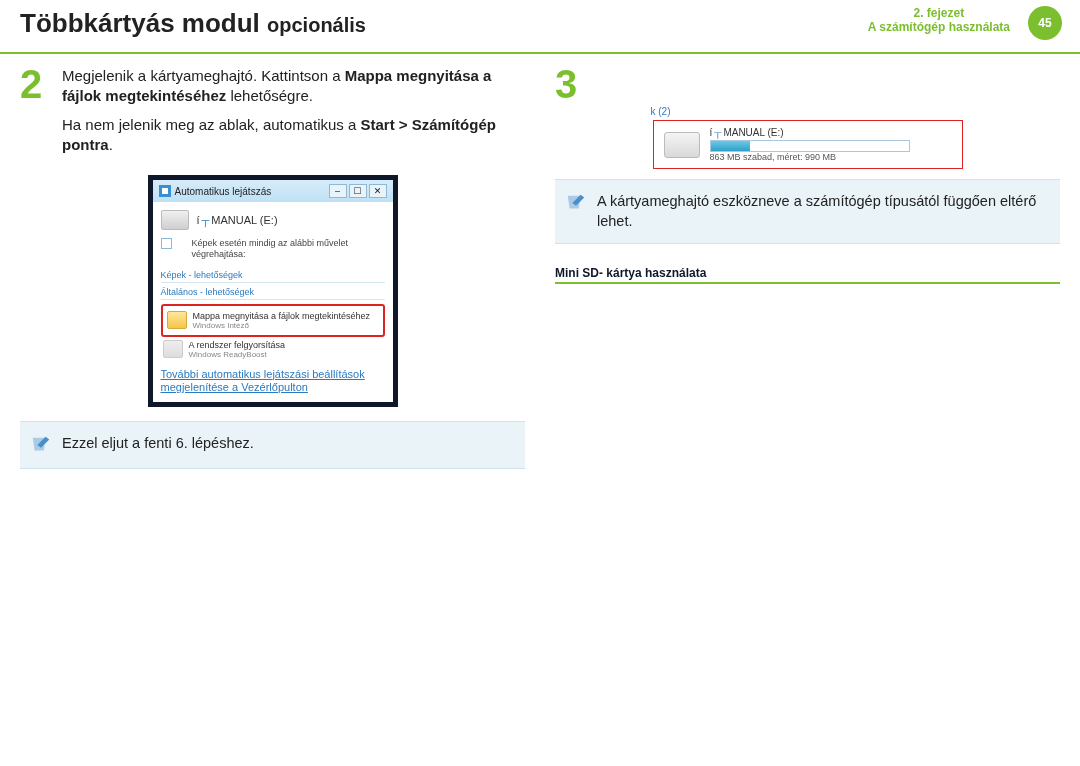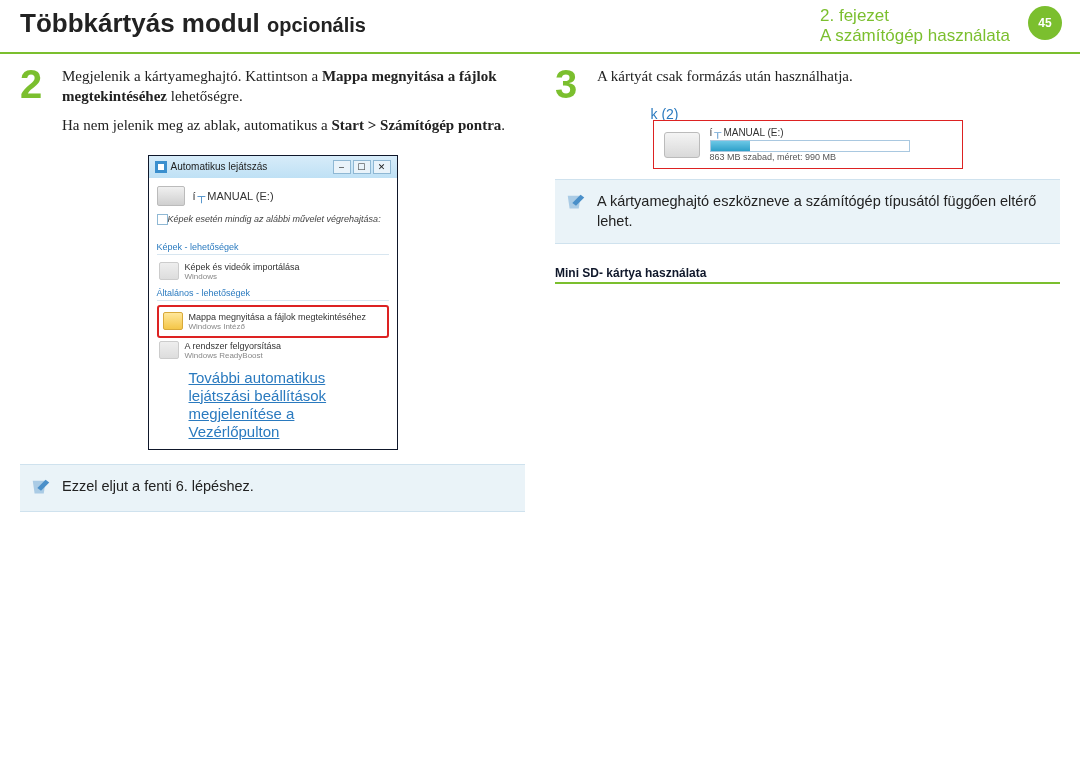--- a/index.html
+++ b/index.html
@@ -24,23 +24,23 @@
   }
   .title-sub {
     font-size: 20px;
     font-weight: 600;
     color: #222;
   }
   .chapter {
     position: absolute;
     right: 70px;
     top: 6px;
-    text-align: left;
-    font-size: 17px;
-    font-weight: 400;
+    text-align: center;
+    font-size: 12px;
+    font-weight: 700;
     color: #7bbf2e;
   }
   .page-badge {
     position: absolute;
     right: 18px;
     top: 6px;
     width: 34px;
     height: 34px;
     border-radius: 50%;
     background: #7bbf2e;
@@ -74,28 +74,28 @@
     font-weight: 700;
     color: #7bbf2e;
     line-height: 0.9;
     min-width: 30px;
   }
   .body-text {
     font-size: 15px;
     line-height: 1.35;
     color: #222;
   }
-  .body-text p { margin-bottom: 8px; font-family: Liberation Serif, serif; }
+  .body-text p { margin-bottom: 8px; }
   .bold { font-weight: 700; }
 
   
   .autoplay {
     width: 250px;
     margin: 12px auto 14px auto;
-    border: 1px solid #0f172a;
+    border: 5px solid #0f172a;
     background: #fff;
     font-size: 10px;
   }
   .ap-title {
     background: linear-gradient(#d7ecf9, #bfe1f5);
     padding: 4px 6px;
     display: flex;
     align-items: center;
     justify-content: space-between;
   }
@@ -112,35 +112,35 @@
   .ap-body { background: #fff; padding: 8px; }
   .drive-row { display: flex; align-items: center; gap: 8px; margin-bottom: 8px; }
   .drive-icon {
     width: 28px; height: 20px;
     background: linear-gradient(#f0f0f0,#cfcfcf);
     border: 1px solid #bbb;
     border-radius: 2px;
   }
   .drive-lbl { font-size: 11px; color: #333; display:flex; gap:2px;}
   .drive-lbl .dash { color:#2a7abf; font-weight:700;}
-  .chk-row { display: flex; gap: 0; font-size: 9px; color: #444; margin-bottom: 17px; line-height: 1.2; font-style: italic;}
+  .chk-row { display: flex; gap: 20px; font-size: 9px; color: #444; margin-bottom: 10px; line-height: 1.2;}
   .chk { width: 11px; height: 11px; border: 1px solid #8fb8d4; flex-shrink:0;}
   .section-lbl { font-size: 9px; color: #2a7abf; margin: 4px 0 2px 0; }
   .hr-lt { border-top: 1px solid #d8e6f0; margin-bottom: 4px; }
   .opt-row { display: flex; gap: 6px; align-items: flex-start; padding: 3px 2px; font-size: 9px; color: #333; }
   .opt-row .sub { display: block; font-size: 8px; color: #888; }
   .opt-icon {
     width: 20px; height: 18px; flex-shrink: 0;
     background: linear-gradient(#eee,#ddd);
     border: 1px solid #ccc;
     border-radius: 2px;
   }
   .folder-ic { background: linear-gradient(#ffe79a,#f4c648); border-color: #d8a93a; }
   .highlight-red { border: 2px solid #d22; border-radius: 3px; padding: 2px; }
-  .link-t { font-size: 15px; color: #2a7abf; text-decoration: underline; display:inline-block; margin-top:6px; line-height:1.2;margin-left:32px;}
+  .link-t { font-size: 11px; color: #2a7abf; text-decoration: underline; display:inline-block; margin-top:6px; line-height:1.2;}
 
   
   .note-box {
     background: #eaf3f8;
     border-top: 1px solid #cfe2ee;
     border-bottom: 1px solid #cfe2ee;
     padding: 12px 14px 12px 10px;
     display: flex;
     gap: 10px;
     font-size: 14.5px;
@@ -164,21 +164,21 @@
   }
   .drive-box::before {
     content: "";
     position: absolute;
     left: -8px; top: -14px;
     font-size: 10px;
   }
   .k2 {
     position: absolute;
     top: -14px; left: -2px;
-    font-size: 14px;
+    font-size: 10px;
     color: #2a7abf;
   }
   .drive-box .row1 { display:flex; align-items:center; gap:10px;}
   .hdd-ic {
     width: 36px; height: 26px;
     background: linear-gradient(#f4f4f4,#d9d9d9);
     border: 1px solid #bbb;
     border-radius: 3px;
   }
   .prog {
@@ -260,24 +260,20 @@
               <span class="dash">┬</span>
               <span>MANUAL (E:)</span>
             </div>
         </div>
         <div class="chk-row">
           <div class="chk"></div>
           <span>Képek esetén mindig az alábbi művelet végrehajtása:</span>
         </div>
         <div class="section-lbl">Képek - lehetőségek</div>
         <div class="hr-lt"></div>
-        <div class="opt-row">
-          <div class="opt-icon"></div>
-          <div><span>Képek és videók importálása</span><span class="sub">Windows</span></div>
-        </div>
         <div class="section-lbl">Általános - lehetőségek</div>
         <div class="hr-lt"></div>
         <div class="highlight-red">
           <div class="opt-row">
             <div class="opt-icon folder-ic"></div>
             <div><span>Mappa megnyitása a fájlok megtekintéséhez</span><span class="sub">Windows Intéző</span></div>
           </div>
         </div>
         <div class="opt-row">
           <div class="opt-icon"></div>
@@ -295,21 +291,20 @@
       <div>
         <p>Ezzel eljut a fenti 6. lépéshez.</p>
       </div>
     </div>
   </div>
 
   <div class="col">
     <div class="num-block">
       <div class="big-num">3</div>
       <div class="body-text">
-        <p>A kártyát csak formázás után használhatja.</p>
       </div>
     </div>
 
     <div style="position:relative; width:310px; margin: 18px auto 4px auto;">
       <span class="k2">k (2)</span>
       <div class="drive-box">
         <div class="row1">
           <div class="hdd-ic"></div>
           <div>
             <div class="drive-name">

